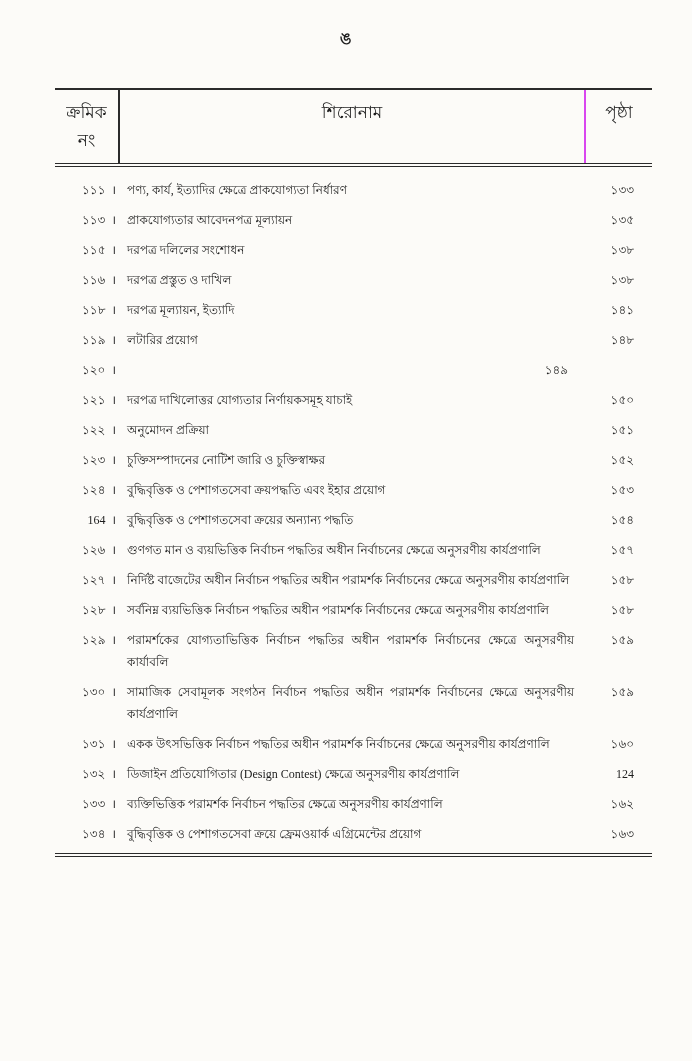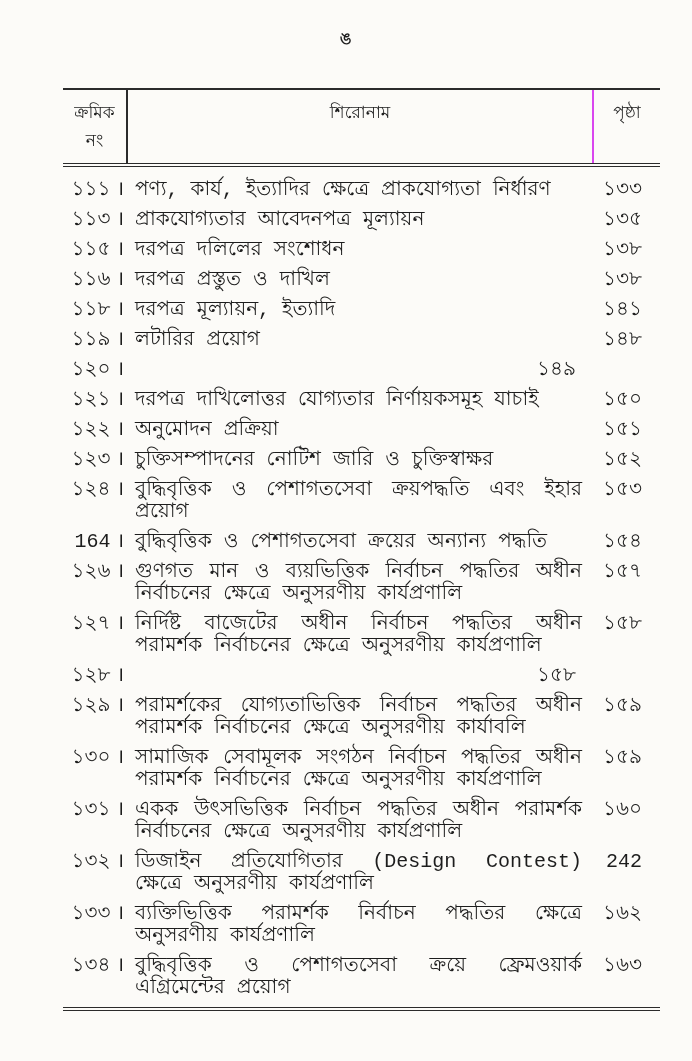--- a/index.html
+++ b/index.html
@@ -14,21 +14,21 @@
     overflow:hidden;
   }
   .folio {
     position:absolute; top:26px; left:0; right:0;
     text-align:center;
     font-size:16px; font-weight:bold;
     letter-spacing:1px;
   }
   .toc {
     position:absolute;
-    left:63px; top:88px;
+    left:55px; top:88px;
     width:597px;
   }
   .toc-header {
     display:grid;
     grid-template-columns:63px 468px 66px;
     border-top:2px solid #2b2b2b;
   }
   .toc-header .hcell {
     padding:9px 2px 8px 2px;
     text-align:center;
@@ -41,23 +41,22 @@
   .double-rule {
     height:4px;
     border-top:1.6px solid #2b2b2b;
     border-bottom:1.6px solid #2b2b2b;
   }
   .toc-body { padding-top:12px; }
   .row {
     display:grid;
     grid-template-columns:63px 468px 66px;
     margin-bottom:8px;
-    font-size:20px;
+    font-size:12px;
     line-height:22px;
-    font-family:Liberation Mono, monospace;
   }
   .cell-serial {
     text-align:right;
     padding-right:2px;
     white-space:nowrap;
   }
   .cell-serial .danda { margin-left:6px; }
   .cell-title {
     text-align:justify;
     padding-left:9px;
@@ -168,20 +167,21 @@
   </div>
 
   <div class="row">
     <div class="cell-serial"><span>১২৭</span><span class="danda">।</span></div>
     <div class="cell-title">নির্দিষ্ট বাজেটের অধীন নির্বাচন পদ্ধতির অধীন পরামর্শক নির্বাচনের ক্ষেত্রে অনুসরণীয় কার্যপ্রণালি</div>
     <div class="cell-page">১৫৮</div>
   </div>
 
   <div class="row">
     <div class="cell-serial"><span>১২৮</span><span class="danda">।</span></div>
+    <div class="cell-title">সর্বনিম্ন ব্যয়ভিত্তিক নির্বাচন পদ্ধতির অধীন পরামর্শক নির্বাচনের ক্ষেত্রে অনুসরণীয় কার্যপ্রণালি</div>
     <div class="cell-page">১৫৮</div>
   </div>
 
   <div class="row">
     <div class="cell-serial"><span>১২৯</span><span class="danda">।</span></div>
     <div class="cell-title">পরামর্শকের যোগ্যতাভিত্তিক নির্বাচন পদ্ধতির অধীন পরামর্শক নির্বাচনের ক্ষেত্রে অনুসরণীয় কার্যাবলি</div>
     <div class="cell-page">১৫৯</div>
   </div>
 
   <div class="row">
@@ -192,21 +192,21 @@
 
   <div class="row">
     <div class="cell-serial"><span>১৩১</span><span class="danda">।</span></div>
     <div class="cell-title">একক উৎসভিত্তিক নির্বাচন পদ্ধতির অধীন পরামর্শক নির্বাচনের ক্ষেত্রে অনুসরণীয় কার্যপ্রণালি</div>
     <div class="cell-page">১৬০</div>
   </div>
 
   <div class="row">
     <div class="cell-serial"><span>১৩২</span><span class="danda">।</span></div>
     <div class="cell-title">ডিজাইন প্রতিযোগিতার (Design Contest) ক্ষেত্রে অনুসরণীয় কার্যপ্রণালি</div>
-    <div class="cell-page">242</div>
+    <div class="cell-page">124</div>
   </div>
 
   <div class="row">
     <div class="cell-serial"><span>১৩৩</span><span class="danda">।</span></div>
     <div class="cell-title">ব্যক্তিভিত্তিক পরামর্শক নির্বাচন পদ্ধতির ক্ষেত্রে অনুসরণীয় কার্যপ্রণালি</div>
     <div class="cell-page">১৬২</div>
   </div>
 
   <div class="row">
     <div class="cell-serial"><span>১৩৪</span><span class="danda">।</span></div>

